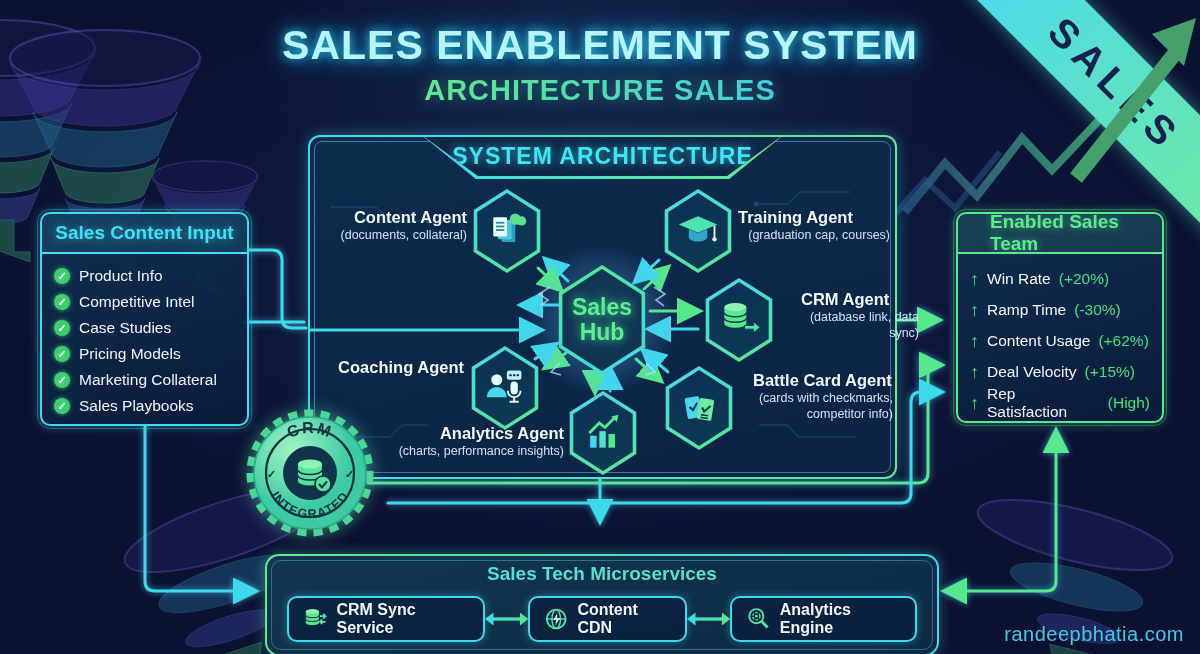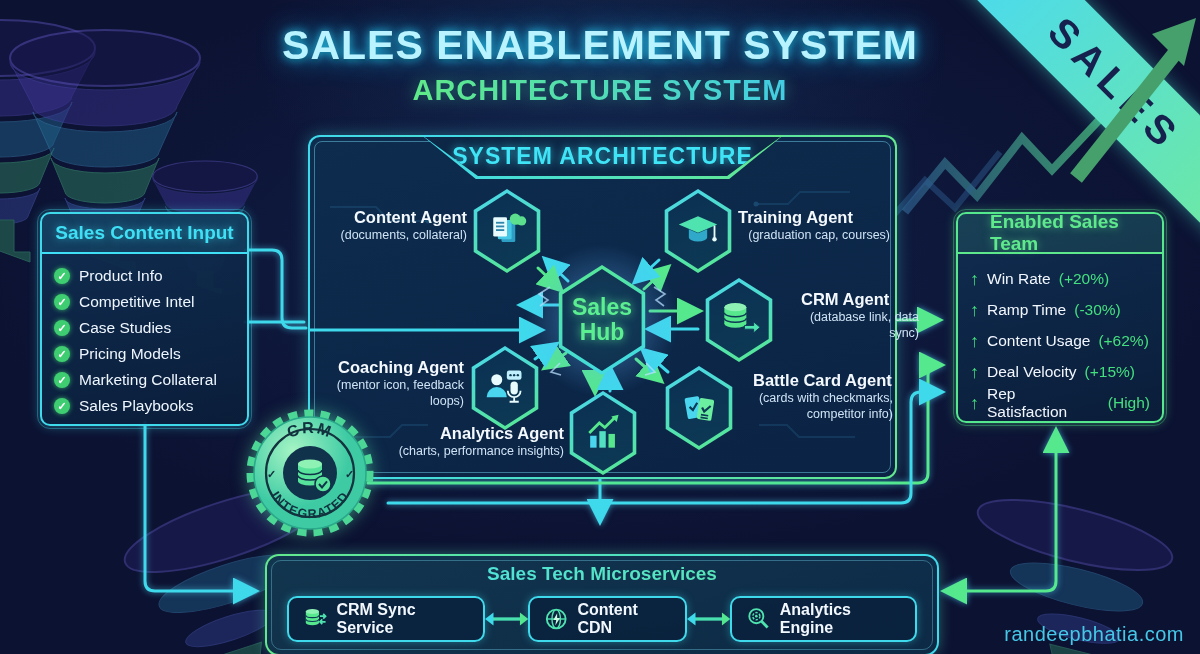--- a/index.html
+++ b/index.html
@@ -142,21 +142,21 @@
       <ellipse cx="0" cy="0" rx="100" ry="26" fill="#242063" stroke="#5a50b8" stroke-width="2"></ellipse>
       <ellipse cx="14" cy="50" rx="68" ry="18" fill="#1f5e86" stroke="#3a7fae"></ellipse>
       <ellipse cx="26" cy="90" rx="42" ry="11" fill="#333f8c" stroke="#4a5ab8"></ellipse>
       <path d="M46,112 L2,112 L26,160 Z" fill="#2e7d5e" stroke="#43a87c"></path>
     </g>
     <polyline points="905,212 945,163 977,196 1022,138 1052,170 1118,100" fill="none" stroke="url(#zg)" stroke-width="8" opacity=".65"></polyline>
     <polyline points="885,225 925,180 955,208 1000,152" fill="none" stroke="#2f5f92" stroke-width="6" opacity=".45"></polyline>
   </svg>
 
   <div class="title-main">SALES ENABLEMENT SYSTEM</div>
-  <div class="title-sub">ARCHITECTURE SYSTEM</div>
+  <div class="title-sub">ARCHITECTURE SALES</div>
 
   <div class="ribbon-wrap">
     <div class="ribbon">
         <span>SALES</span>
       </div>
     <svg class="abs" width="262" height="262" style="left:0;top:0">
       <line x1="138" y1="178" x2="238" y2="52" stroke="#46a06c" stroke-width="15"></line>
       <polygon points="214,34 258,18 246,66" fill="#46a06c"></polygon>
     </svg>
   </div>
@@ -393,21 +393,20 @@
     <div class="agent-label al3">
       <div class="aname">CRM Agent</div>
         <div class="adesc">(database link, data sync)</div>
       </div>
     <div class="agent-label al4">
       <div class="aname">Battle Card Agent</div>
         <div class="adesc">(cards with checkmarks, competitor info)</div>
       </div>
     <div class="agent-label al5">
       <div class="aname">Coaching Agent</div>
-        <div class="adesc">(mentor icon, feedback loops)</div>
       </div>
     <div class="agent-label al6">
       <div class="aname">Analytics Agent</div>
         <div class="adesc">(charts, performance insights)</div>
       </div>
   </div>
 
   <svg class="abs badge" width="130" height="130" viewBox="0 0 130 130">
     <defs>
       <radialGradient id="bgr" cx="35%" cy="30%">

